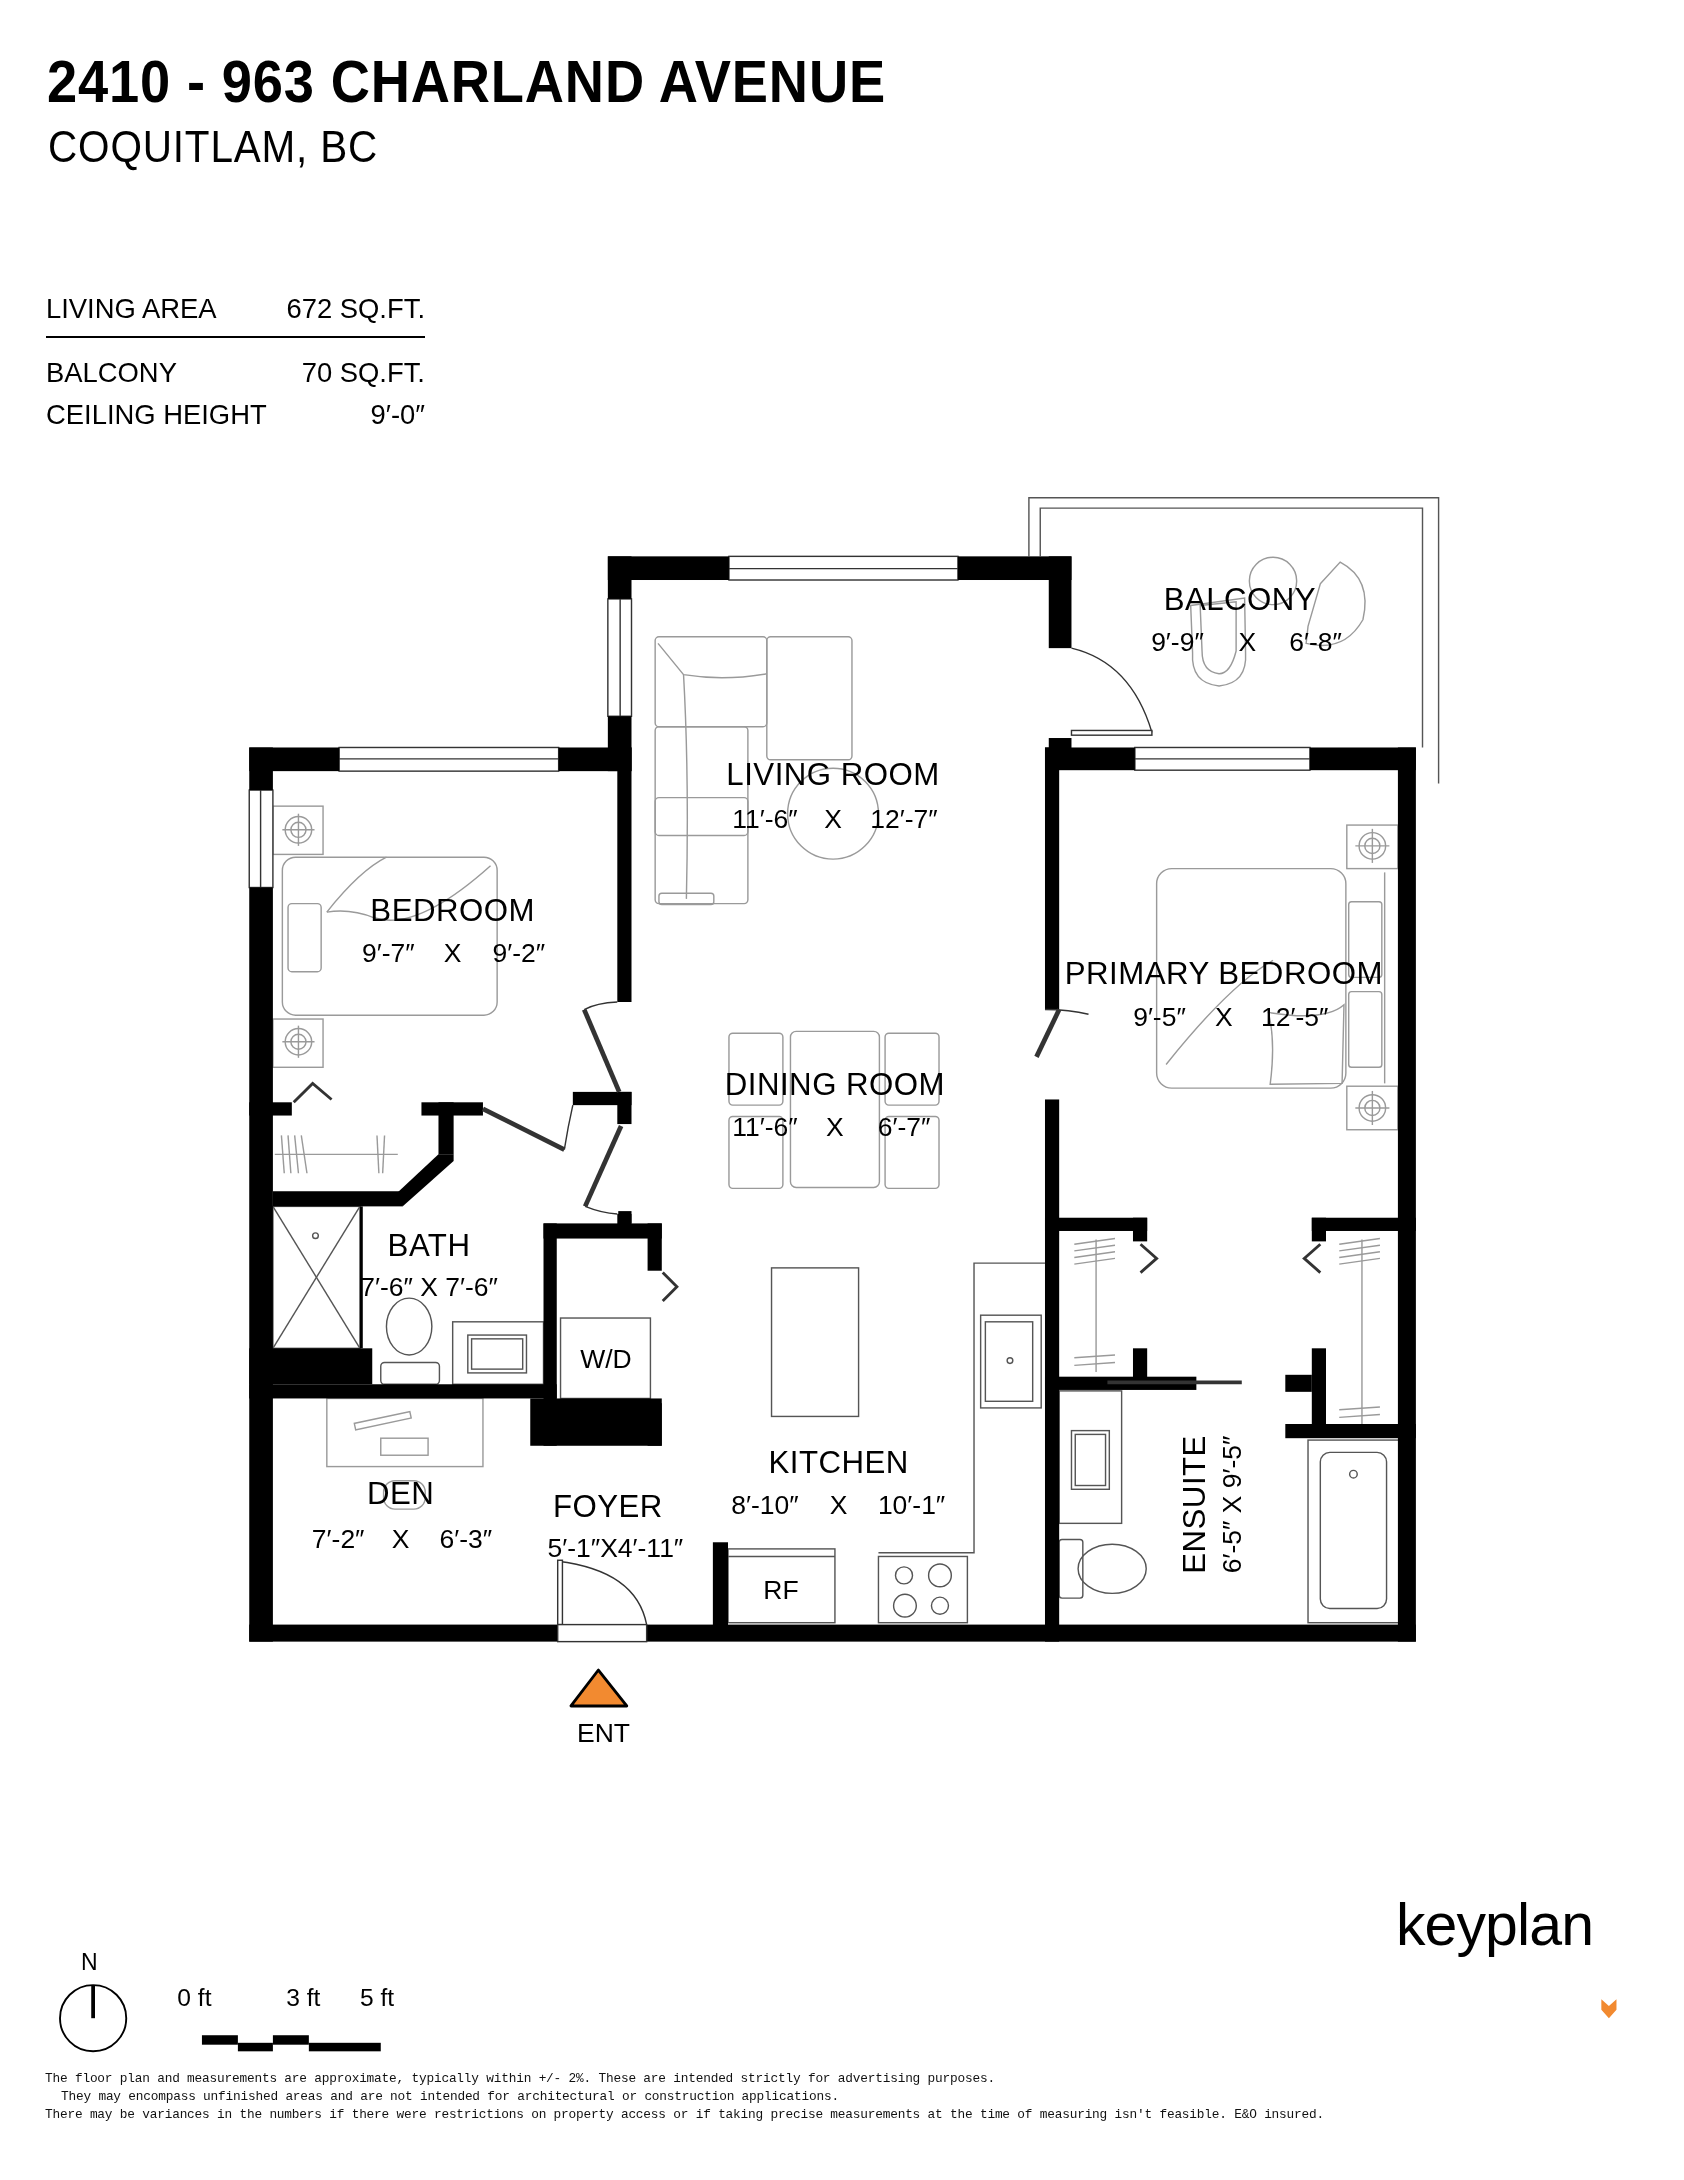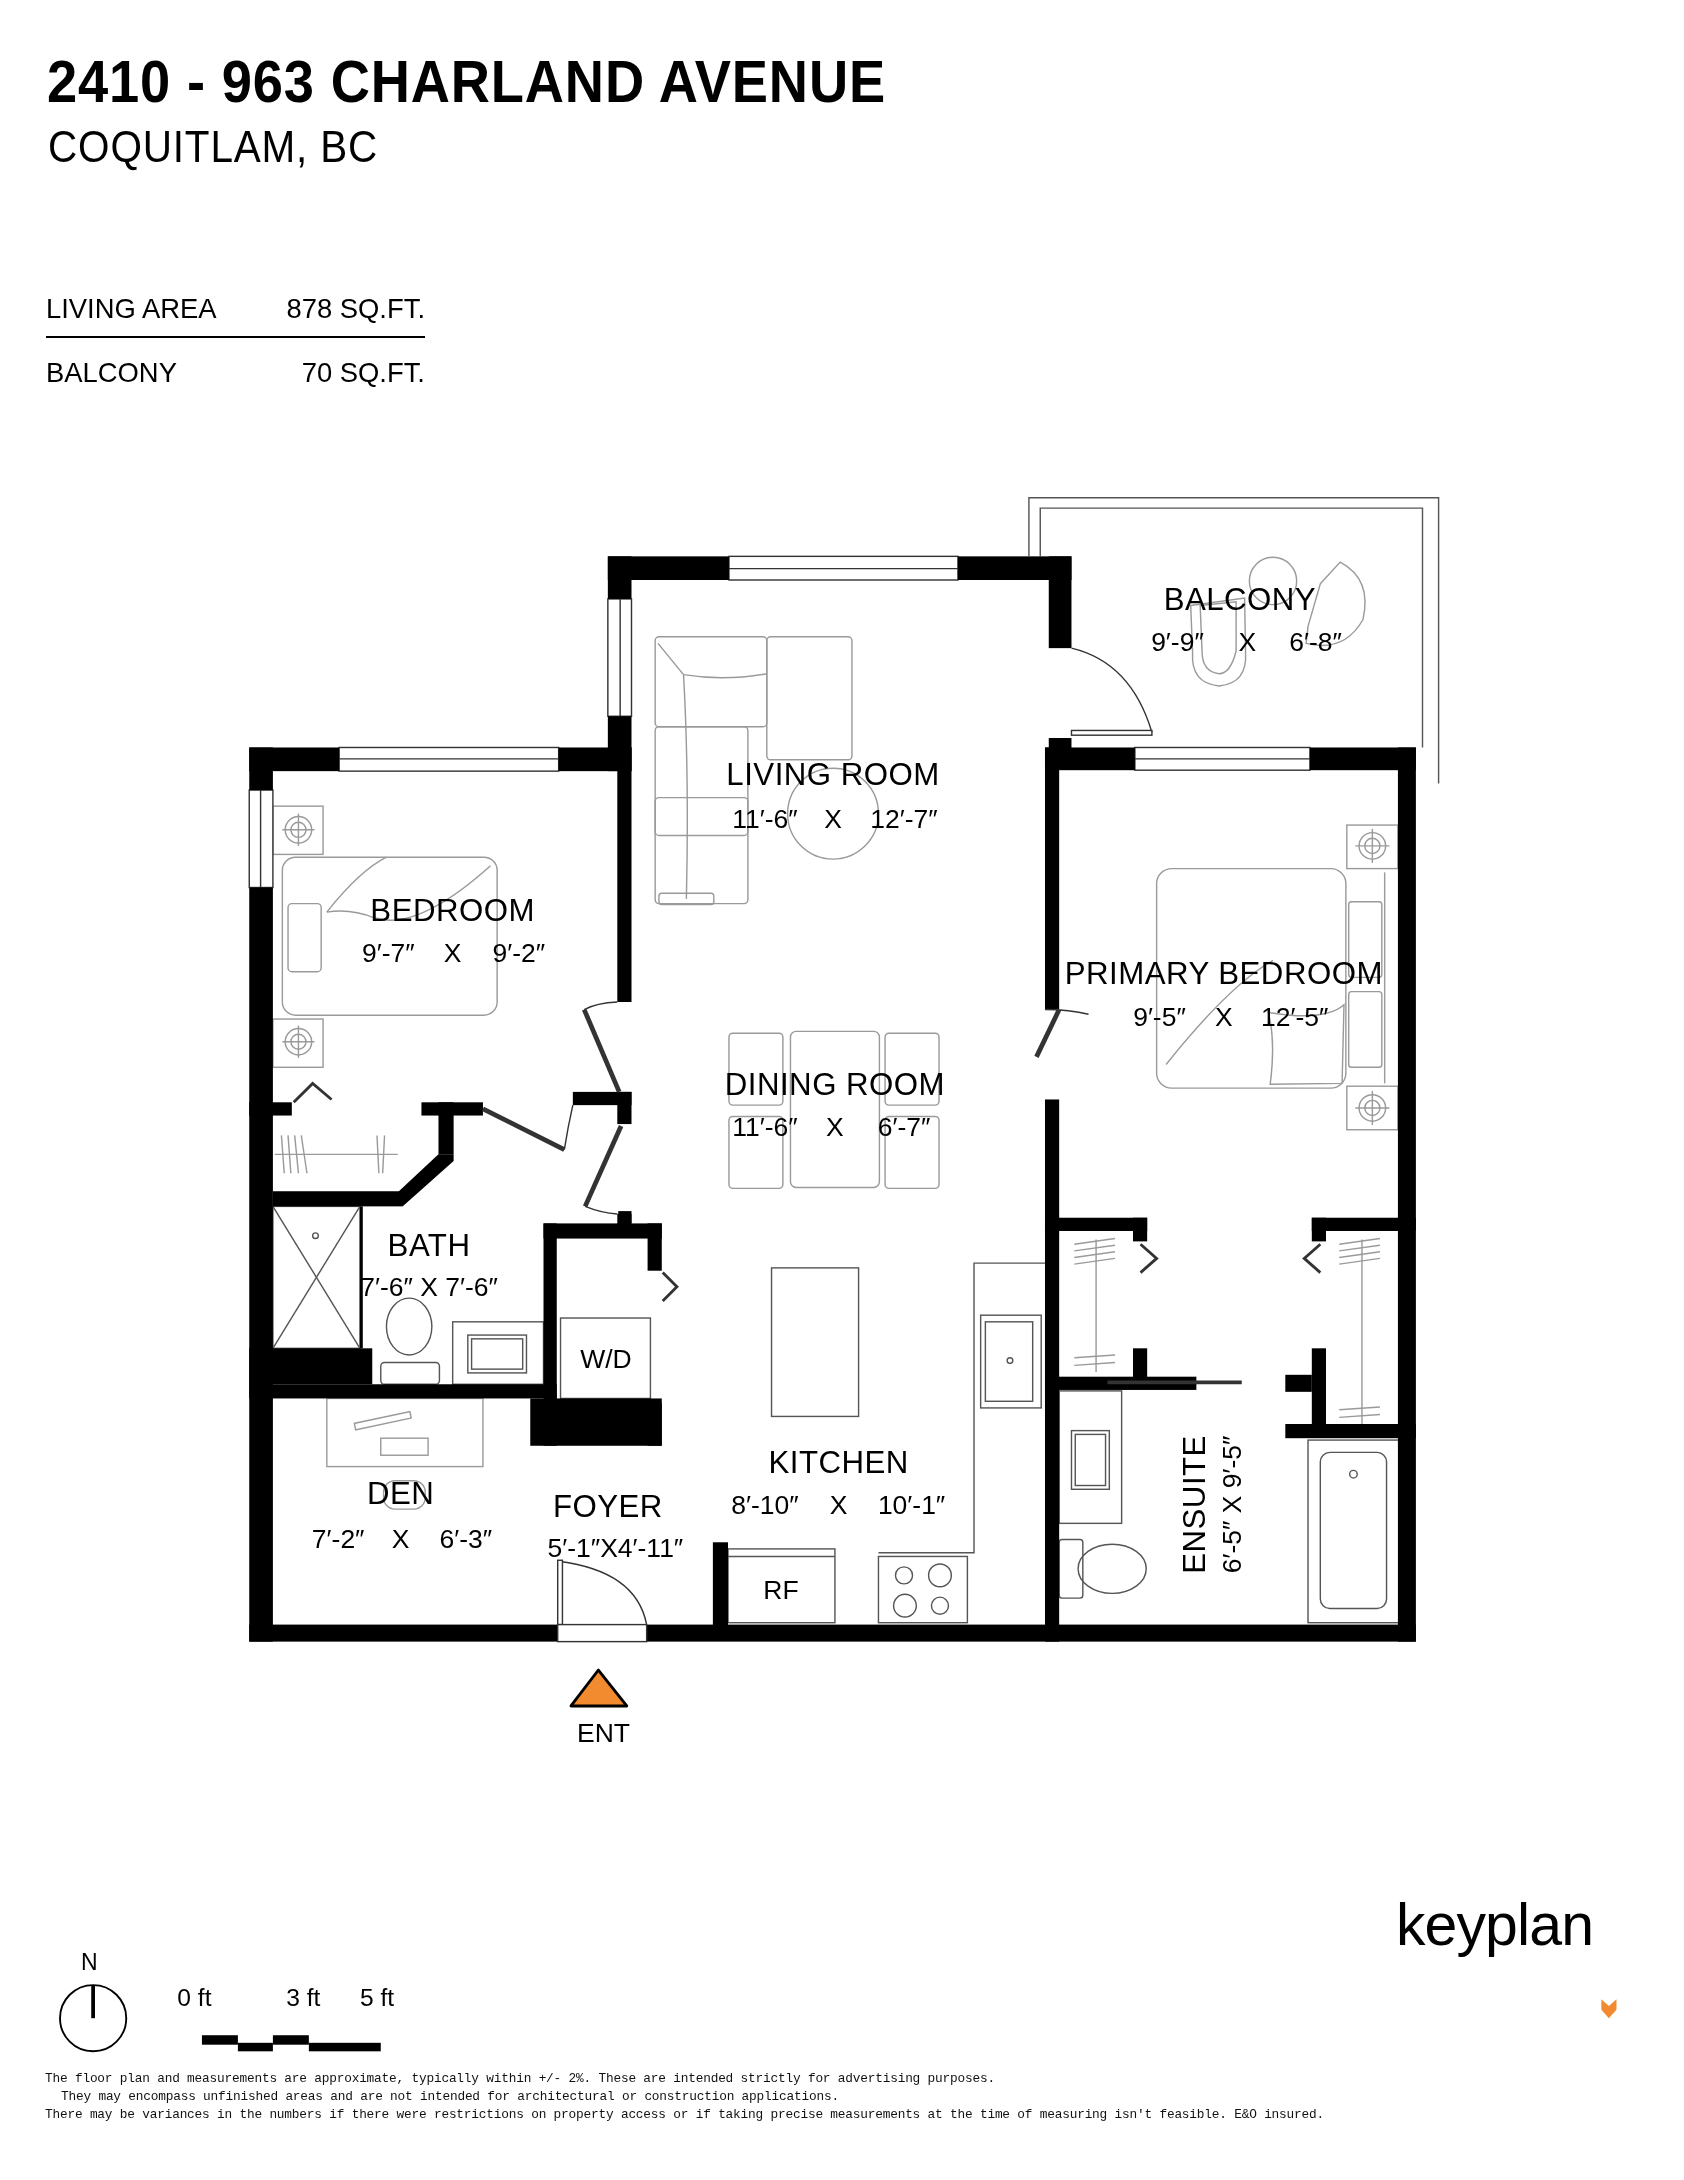--- a/index.html
+++ b/index.html
@@ -25,26 +25,30 @@
 </style>
 </head>
 <body>
 
 <div class="abs title">2410 - 963 CHARLAND AVENUE</div>
 <div class="abs subtitle">COQUITLAM, BC</div>
 
 <div class="abs stats">
   <div class="stat-row primary">
     <span>LIVING AREA</span>
-    <span>878 SQ.FT.</span>
+    <span>672 SQ.FT.</span>
   </div>
   <div class="stat-divider"></div>
   <div class="stat-row secondary">
     <span>BALCONY</span>
     <span>70 SQ.FT.</span>
+  </div>
+  <div class="stat-row secondary">
+    <span>CEILING HEIGHT</span>
+    <span>9′-0″</span>
   </div>
 </div>
 
 <svg class="plan" width="1685" height="2180" viewBox="0 0 1780 2304">
 
   <g fill="none" stroke="#9a9a9a" stroke-width="1.5">
 
     <g stroke="#555">
       <polyline points="1087,588 1087,526 1520,526 1520,828"></polyline>
       <polyline points="1099,588 1099,537 1503,537 1503,790"></polyline>

